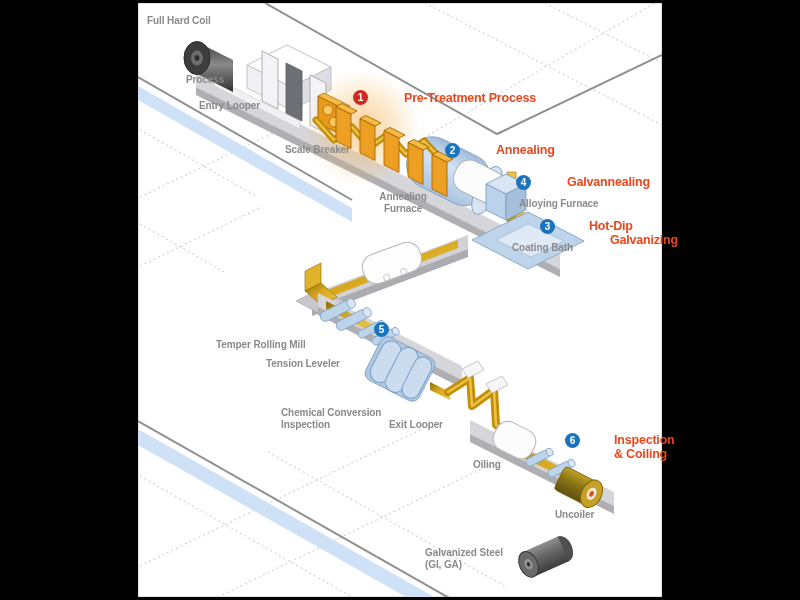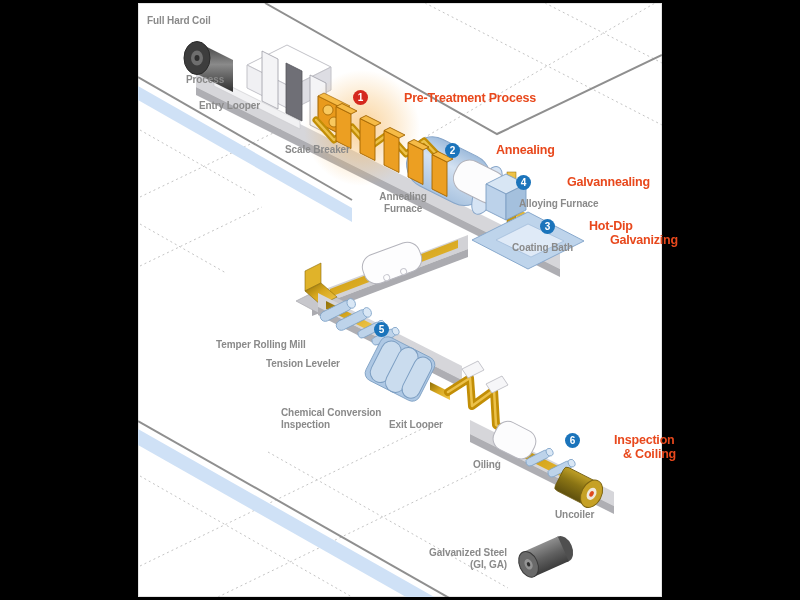--- a/index.html
+++ b/index.html
@@ -270,21 +270,21 @@
 <div class="lbl" style="left:512px;top:242px">Coating Bath</div>
 <div class="lbl" style="left:216px;top:339px">Temper Rolling Mill</div>
 <div class="lbl" style="left:266px;top:358px">Tension Leveler</div>
 <div class="lbl multiline" style="left:281px;top:407px;width:104px;">
   <div>Chemical Conversion</div>
   <div>Inspection</div>
 </div>
 <div class="lbl" style="left:389px;top:419px">Exit Looper</div>
 <div class="lbl" style="left:473px;top:459px">Oiling</div>
 <div class="lbl" style="left:555px;top:509px">Uncoiler</div>
-<div class="lbl multiline" style="left:415px;top:547px;width:92px;text-align:right">
+<div class="lbl multiline" style="left:425px;top:547px;width:92px;">
   <div>Galvanized Steel</div>
   <div>(GI, GA)</div>
 </div>
 
 <div class="badge red" style="left:353px;top:90px">1</div>
 <div class="step" style="left:372px;top:92px">Pre-Treatment Process</div>
 
 <div class="badge blue" style="left:445px;top:143px">2</div>
 <div class="step" style="left:464px;top:144px">Annealing</div>
 
@@ -295,16 +295,16 @@
 <div class="step" style="left:557px;top:220px">
   <div>Hot-Dip</div>
   <div style="margin-left:21px">Galvanizing</div>
 </div>
 
 <div class="badge blue" style="left:374px;top:322px">5</div>
 
 <div class="badge blue" style="left:565px;top:433px">6</div>
 <div class="step" style="left:582px;top:434px">
   <div>Inspection</div>
-  <div style="margin-left:9px">&amp; Coiling</div>
+  <div style="">&amp; Coiling</div>
 </div>
 
 </div>
 
 </body></html>

